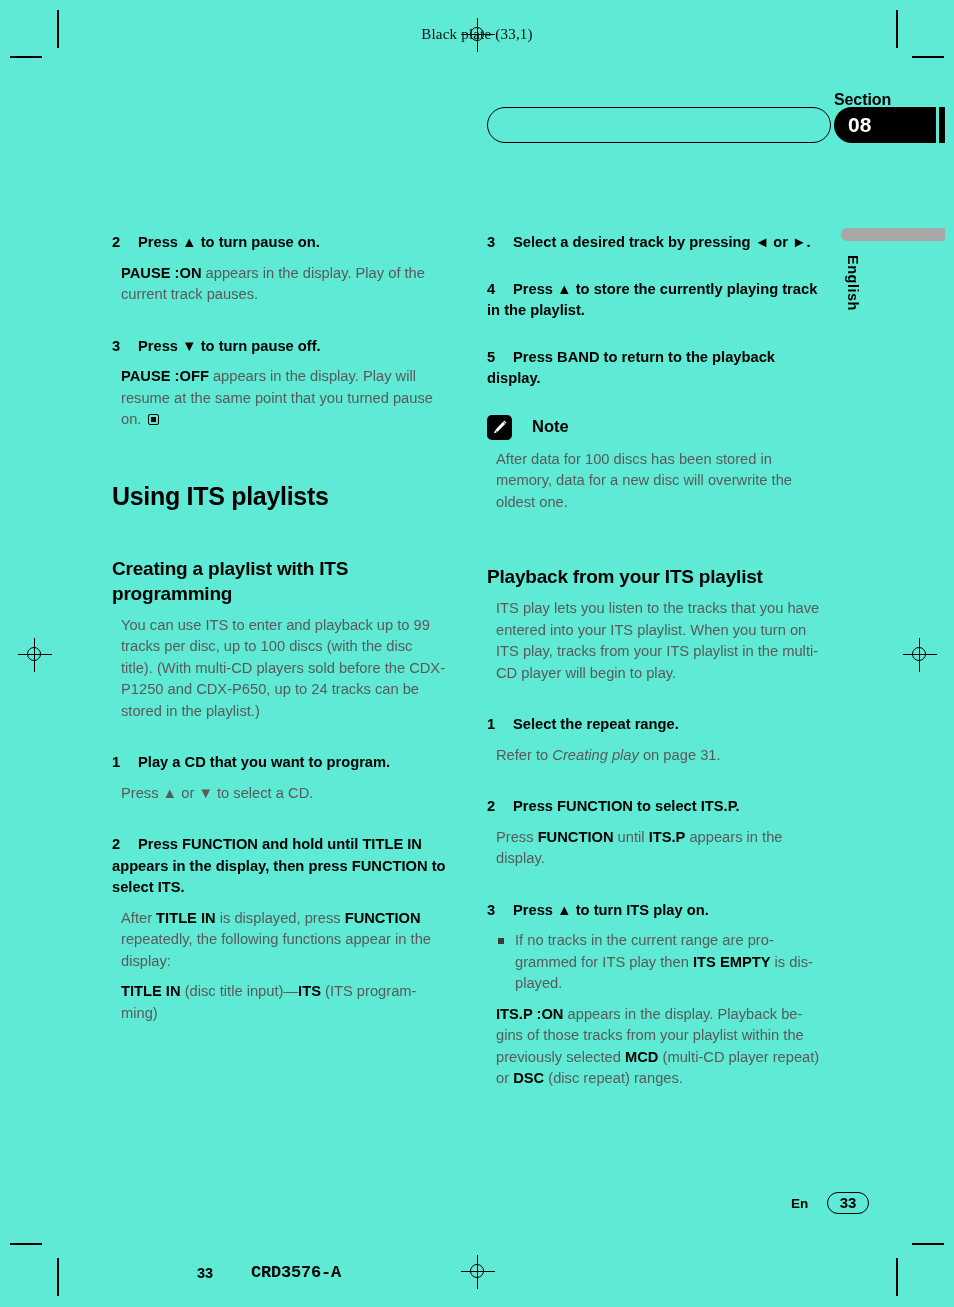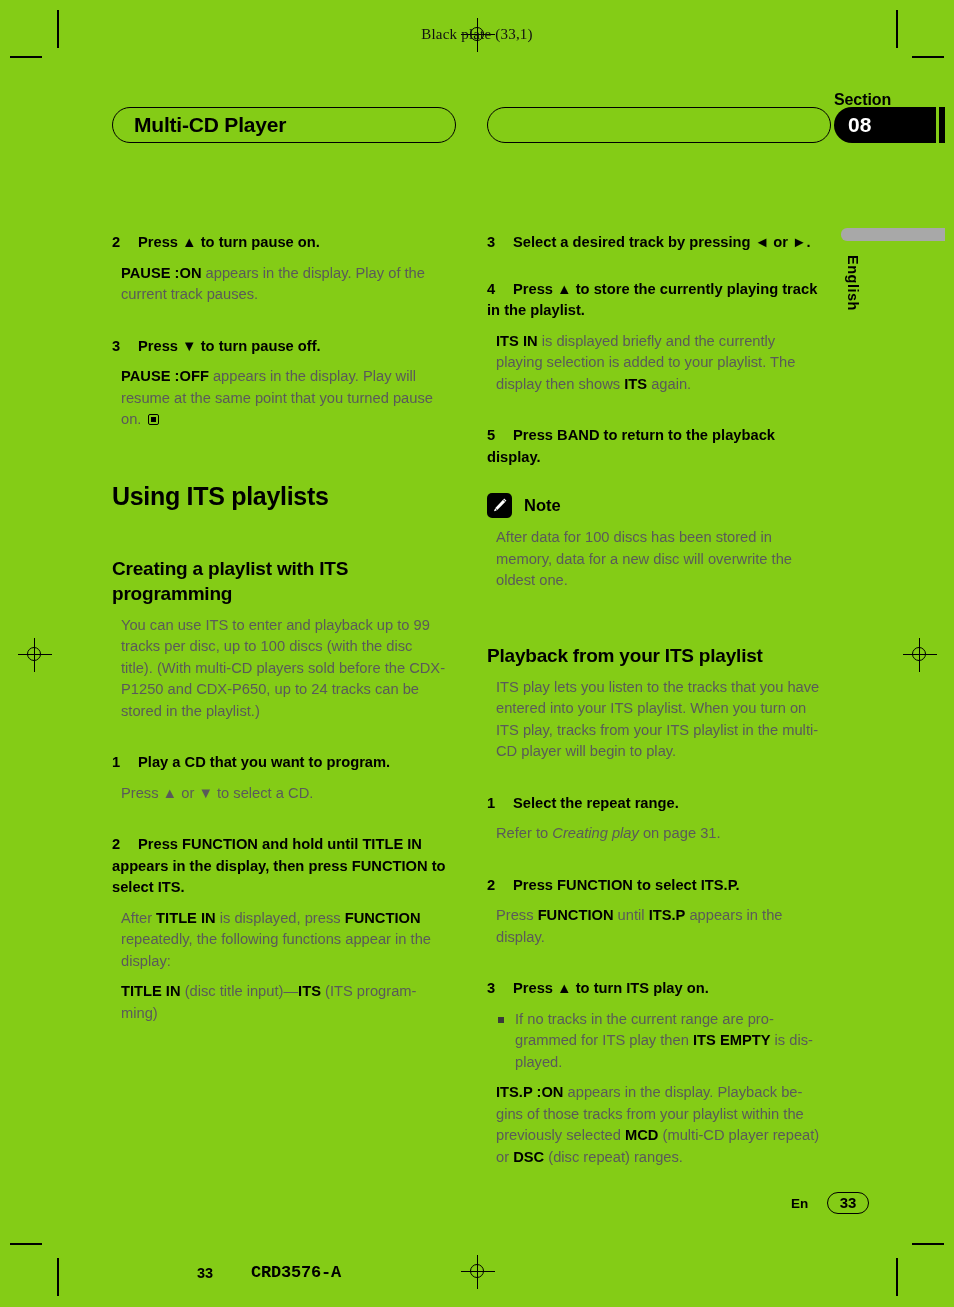--- a/index.html
+++ b/index.html
@@ -4,21 +4,21 @@
 <style>
   html, body {
     margin: 0;
     padding: 0;
     background: #ffffff;
   }
   .page {
     position: relative;
     width: 954px;
     height: 1307px;
-    background: #84cc16;
+    background: #5eead4;
     font-family: "Liberation Sans", sans-serif;
     overflow: hidden;
   }
 
   
   .crop-line { position: absolute; background: #000; }
   .reg {
     position: absolute;
     width: 34px; height: 34px;
   }
@@ -183,21 +183,21 @@
     content: "";
     position: absolute;
     left: 2px; top: 2px;
     width: 5px; height: 5px;
     background: #000;
   }
 
   .note-head {
     display: flex;
     align-items: center;
-    gap: 12px;
+    gap: 20px;
     margin-bottom: 7px;
   }
   .note-icon {
     width: 25px; height: 25px;
     background: #000;
     border-radius: 5px;
     position: relative;
     flex: 0 0 auto;
   }
   .note-icon svg { position: absolute; left: 4px; top: 4px; }
@@ -281,23 +281,20 @@
     </div>
   <div class="reg h" style="left:903px; top:638px;">
       <span class="circ"></span>
     </div>
   <div class="reg h" style="left:461px; top:1255px;">
       <span class="circ"></span>
     </div>
 
   <div class="blackplate">Black plate (33,1)</div>
 
-  <div class="titlebar left">
-    <span class="label">Multi-CD Player</span>
-  </div>
   <div class="titlebar right">
     <span class="label"></span>
   </div>
 
   <div class="section-word">Section</div>
   <div class="section-tab">
     <span class="num">08</span>
   </div>
   <div class="section-tab-edge"></div>
 
@@ -322,21 +319,20 @@
       <p class="para">Press ▲ or ▼ to select a CD.</p>
       <div class="gap"></div>
       <p class="step"><span class="n">2</span><span>Press FUNCTION and hold until TITLE IN appears in the display, then press FUNCTION to select ITS.</span></p>
       <p class="para">After <b>TITLE IN</b> is displayed, press <b>FUNCTION</b> repeatedly, the following functions appear in the display:</p>
       <p class="para"><b>TITLE IN</b> (disc title input)—<b>ITS</b> (ITS program-ming)</p>
     </div>
   <div class="col right" id="col-right">
       <p class="step"><span class="n">3</span><span>Select a desired track by pressing ◄ or ►.</span></p>
       <div class="gap"></div>
       <p class="step"><span class="n">4</span><span>Press ▲ to store the currently playing track in the playlist.</span></p>
-      <p class="para"><b>ITS IN</b> is displayed briefly and the currently playing selection is added to your playlist. The display then shows <b>ITS</b> again.</p>
       <div class="gap"></div>
       <p class="step"><span class="n">5</span><span>Press BAND to return to the playback display.</span></p>
       <div class="gap"></div>
       <div>
         <div class="note-head">
           <span class="note-icon">
             <svg width="17" height="17" viewBox="0 0 17 17" xmlns="http://www.w3.org/2000/svg">
               <path d="M13.2 1.6 L15.4 3.8 L6.3 12.9 L3.2 14.2 L4.3 11.0 Z" fill="#ffffff"></path>
               <path d="M3.2 14.2 L4.3 11.0 L5.9 12.6 Z" fill="#ffffff"></path>
               <path d="M12.2 2.6 L14.4 4.8" stroke="#000000" stroke-width="0.9"></path>

